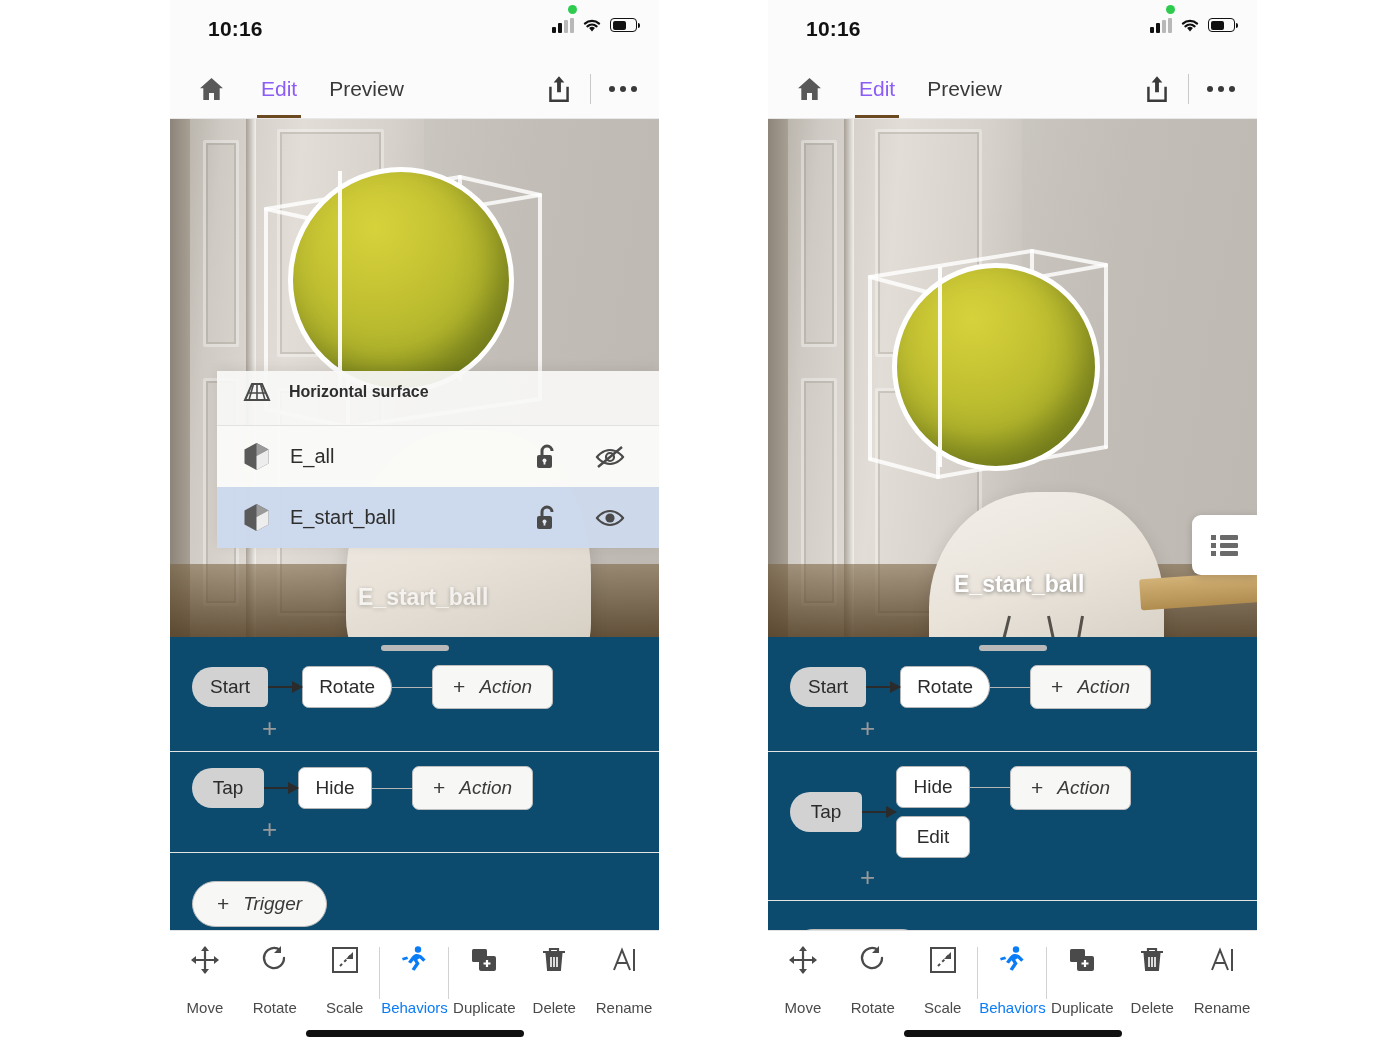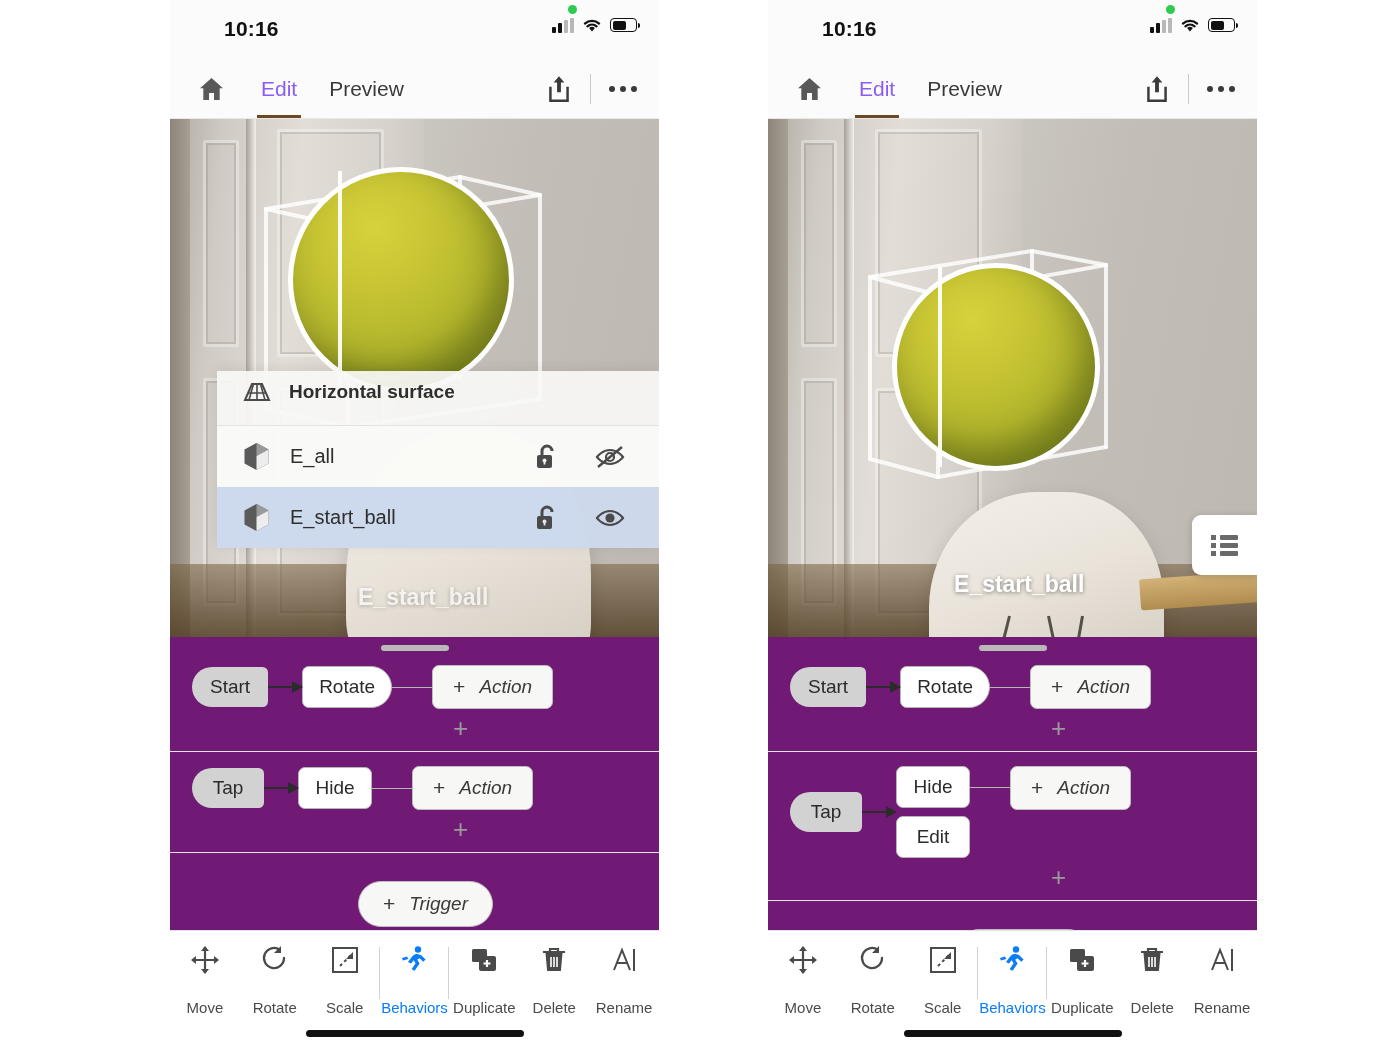--- a/index.html
+++ b/index.html
@@ -24,21 +24,21 @@
   #phone-left  { left: 170px; }
   #phone-right { left: 768px; }
 
   
   .statusbar {
     position: relative;
     height: 60px;
     background: #fbfbfb;
   }
   .sb-time {
-    position: absolute; left: 54px; top: 17px;
+    position: absolute; left: 38px; top: 17px;
     font-size: 21px; font-weight: bold; color: #111;
     letter-spacing: .2px;
   }
   .sb-right {
     position: absolute; right: 22px; top: 17px;
     display: flex; align-items: center; gap: 7px;
   }
   .green-dot {
     position: absolute; right: 82px; top: 5px;
     width: 9px; height: 9px; border-radius: 50%;
@@ -182,38 +182,37 @@
   .anchor-head {
     padding: 20px 26px 6px 26px;
     font-size: 19px; color: #5a5a5a;
   }
   .anchor-surface {
     display: flex; align-items: center; gap: 18px;
     padding: 10px 26px 22px 26px;
     border-bottom: 1px solid #e2e2e0;
   }
   .anchor-surface span {
-    font-size: 19px; font-weight: bold; color: #2e2e2e;
+    font-size: 16px; font-weight: bold; color: #2e2e2e;
   }
   .obj-row {
     display: flex; align-items: center;
     padding: 16px 26px; gap: 20px;
     background: rgba(250,250,247,.8);
   }
   .obj-row.selected { background: rgba(198,212,234,.86); }
   .obj-row .name { font-size: 20px; color: #2e2e2e; flex: 1; }
   .row-icons { display: flex; align-items: center; gap: 36px; margin-right: 8px; }
 
   
   .behaviors {
     position: relative;
     height: 315px;
-    background: #701a75;
+    background: #0c4a6e;
     overflow: hidden;
-    text-align: center;
   }
   .grabber {
     width: 68px; height: 6px; border-radius: 3px;
     background: #b9b9b9; margin: 8px auto 0 auto;
   }
   .beh-row {
     position: relative;
     padding: 14px 0 10px 0;
     border-bottom: 1px solid #e4e4e2;
   }

